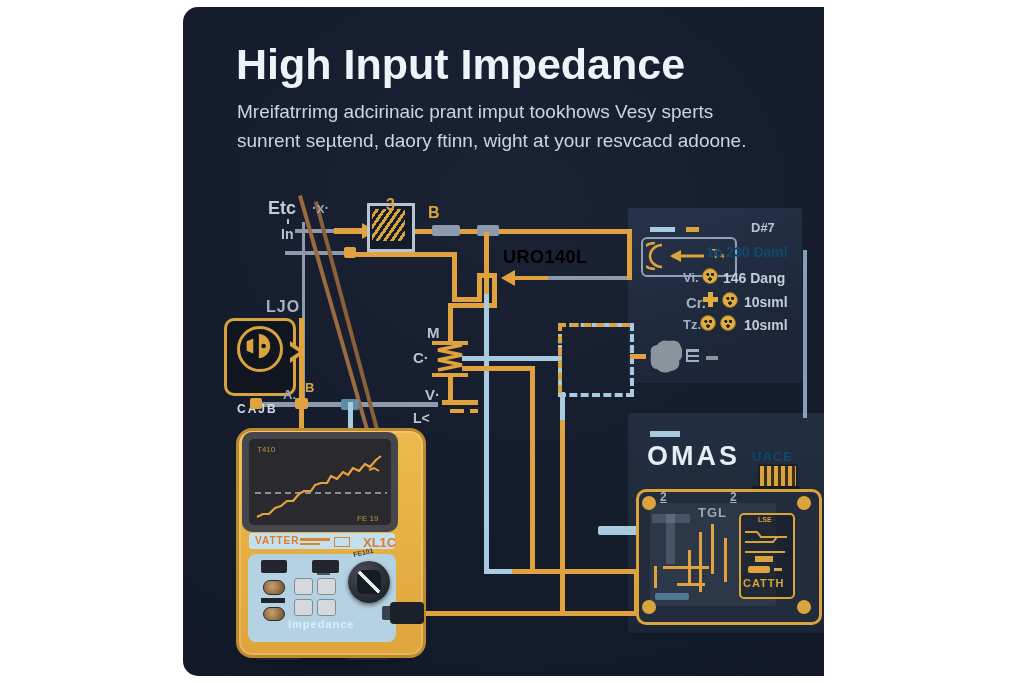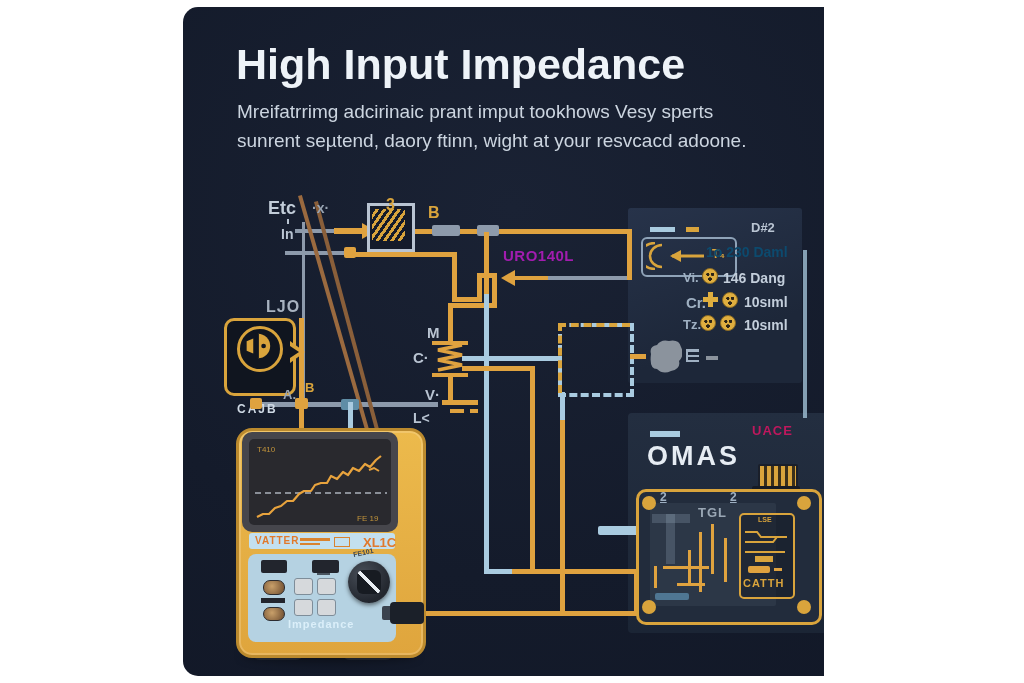--- a/index.html
+++ b/index.html
@@ -42,21 +42,21 @@
               background:radial-gradient(120% 100% at 50% 30%, #1a2234 0%, #141b2b 55%, #111726 100%);"></div>
 
   <div class="abs" style="left:236px;top:40px;font-size:43px;font-weight:700;color:#eef3f8;letter-spacing:0px;">High Input Impedance</div>
   <div class="abs" style="left:237px;top:130px;font-size:19px;color:#ccd5e0;">sunrent seµtend, daory ftinn, wight at your resvcacd adoone.</div>
   <div class="abs" style="left:237px;top:101px;font-size:19px;color:#ccd5e0;">Mreifatrrimg adcirinaic prant  imput tookhows Vesy sperts</div>
 
   <div class="abs" style="left:628px;top:208px;width:174px;height:175px;border-radius:3px;
               background:linear-gradient(160deg,#27334a 0%,#1d2739 70%);"></div>
   <div class="abs" style="left:650px;top:227px;width:25px;height:5px;background:#a9cbe0;"></div>
   <div class="abs" style="left:686px;top:227px;width:13px;height:5px;background:#d9a43c;"></div>
-  <div class="lbl" style="left:751px;top:221px;font-size:13px;">D#2</div>
+  <div class="lbl" style="left:751px;top:221px;font-size:13px;">D#7</div>
   <div class="abs" style="left:641px;top:237px;width:92px;height:36px;border:2px solid #8fa3b8;border-radius:6px;"></div>
   <svg class="abs" style="left:646px;top:242px;" width="62" height="28" viewBox="0 0 62 28">
     <path d="M16 3 A 12 11 0 0 0 16 25" fill="none" stroke="#d9a43c" stroke-width="2.5"></path>
     <path d="M9 1 A 15 13 0 0 0 9 27" fill="none" stroke="#d9a43c" stroke-width="2.5"></path>
     <line x1="26" y1="14" x2="58" y2="14" stroke="#d9a43c" stroke-width="3"></line>
     <path d="M24 14 l11 -6 v12 z" fill="#d9a43c"></path>
   </svg>
   <div class="lbl" style="left:712px;top:248px;font-size:12px;color:#d9a43c;">T₄</div>
   <div class="lbl" style="left:706px;top:245px;font-size:14px;color:#0c4a6e;">1o 230 Daml</div>
 
@@ -78,21 +78,21 @@
     <path d="M7,15 q-2,-8 6,-9 q4,-6 12,-4 q10,-2 12,6 q4,8 -2,14 q2,8 -8,10 q-8,4 -14,-2 q-8,0 -6,-15 z" fill="#8b939d"></path>
   </svg>
   <div class="abs" style="left:686px;top:349px;width:11px;height:13px;border-left:2.5px solid #9fb0c2;
               background:repeating-linear-gradient(180deg,#9fb0c2 0 2.5px, transparent 2.5px 5.5px);"></div>
   <div class="abs" style="left:706px;top:356px;width:12px;height:4px;background:#8b939d;"></div>
 
   <div class="abs" style="left:628px;top:413px;width:204px;height:220px;border-radius:4px;
               background:linear-gradient(180deg,#232e40,#1b2535);"></div>
   <div class="abs" style="left:650px;top:431px;width:30px;height:6px;background:#a9cbe0;"></div>
   <div class="lbl" style="left:647px;top:443px;font-size:27px;color:#e6ecf3;letter-spacing:3px;">OMAS</div>
-  <div class="lbl" style="left:752px;top:424px;font-size:13px;color:#be185d;letter-spacing:1px;">UACE</div>
+  <div class="lbl" style="left:752px;top:450px;font-size:13px;color:#0c4a6e;letter-spacing:1px;">UACE</div>
   <div class="abs" style="left:758px;top:464px;width:36px;height:23px;border:2px solid #1a1f2a;border-radius:2px 2px 0 0;
               background:repeating-linear-gradient(90deg,#d9a43c 0 4px,#3a2f1a 4px 7px);"></div>
   <div class="abs" style="left:752px;top:486px;width:48px;height:14px;background:#161b24;border-radius:2px;"></div>
   <div class="abs" style="left:744px;top:497px;width:62px;height:16px;background:#10141c;border-radius:4px;"></div>
 
   <div class="wg" style="left:295px;top:229px;width:88px;height:4px;"></div>
   <div class="wg" style="left:285px;top:251px;width:62px;height:4px;"></div>
   <div class="wg" style="left:302px;top:222px;width:3px;height:186px;"></div>
   <div class="wg" style="left:252px;top:402px;width:186px;height:5px;"></div>
   <div class="wg" style="left:546px;top:276px;width:84px;height:4px;"></div>
@@ -141,21 +141,21 @@
   <div class="wo" style="left:422px;top:611px;width:230px;height:5px;"></div>
   <div class="wb" style="left:560px;top:392px;width:5px;height:30px;"></div>
   <div class="wo" style="left:560px;top:420px;width:5px;height:194px;"></div>
 
   <div class="abs" style="left:558px;top:323px;width:68px;height:66px;border:4px dashed #a9cbe0;"></div>
   <div class="abs" style="left:558px;top:323px;width:68px;height:66px;border-top:4px dashed #d9a43c;border-left:4px dashed #d9a43c;"></div>
   <div class="wo" style="left:630px;top:354px;width:16px;height:5px;"></div>
 
   <div class="wo" style="left:514px;top:276px;width:34px;height:4px;"></div>
   <div class="tri-l" style="left:501px;top:270px;"></div>
-  <div class="lbl" style="left:503px;top:248px;font-size:15px;color:#a21caf;letter-spacing:0.5px;">URO140L</div>
+  <div class="lbl" style="left:503px;top:248px;font-size:18px;color:#000000;letter-spacing:0.5px;">URO140L</div>
 
   <div class="wb" style="left:803px;top:250px;width:4px;height:168px;opacity:.75;"></div>
 
   <div class="wb" style="left:598px;top:526px;width:56px;height:9px;border-radius:2px;"></div>
 
   <div class="abs" style="left:367px;top:203px;width:42px;height:43px;border:3px solid #b9c4d2;background:#141b2b;"></div>
   <div class="abs" style="left:372px;top:209px;width:33px;height:32px;
               background:repeating-linear-gradient(125deg, transparent 0 3px, #d9a43c 3px 6px);"></div>
   <div class="lbl" style="left:386px;top:197px;font-size:16px;color:#d9a43c;">3</div>
   <div class="lbl" style="left:428px;top:205px;font-size:16px;color:#d9a43c;">B</div>

